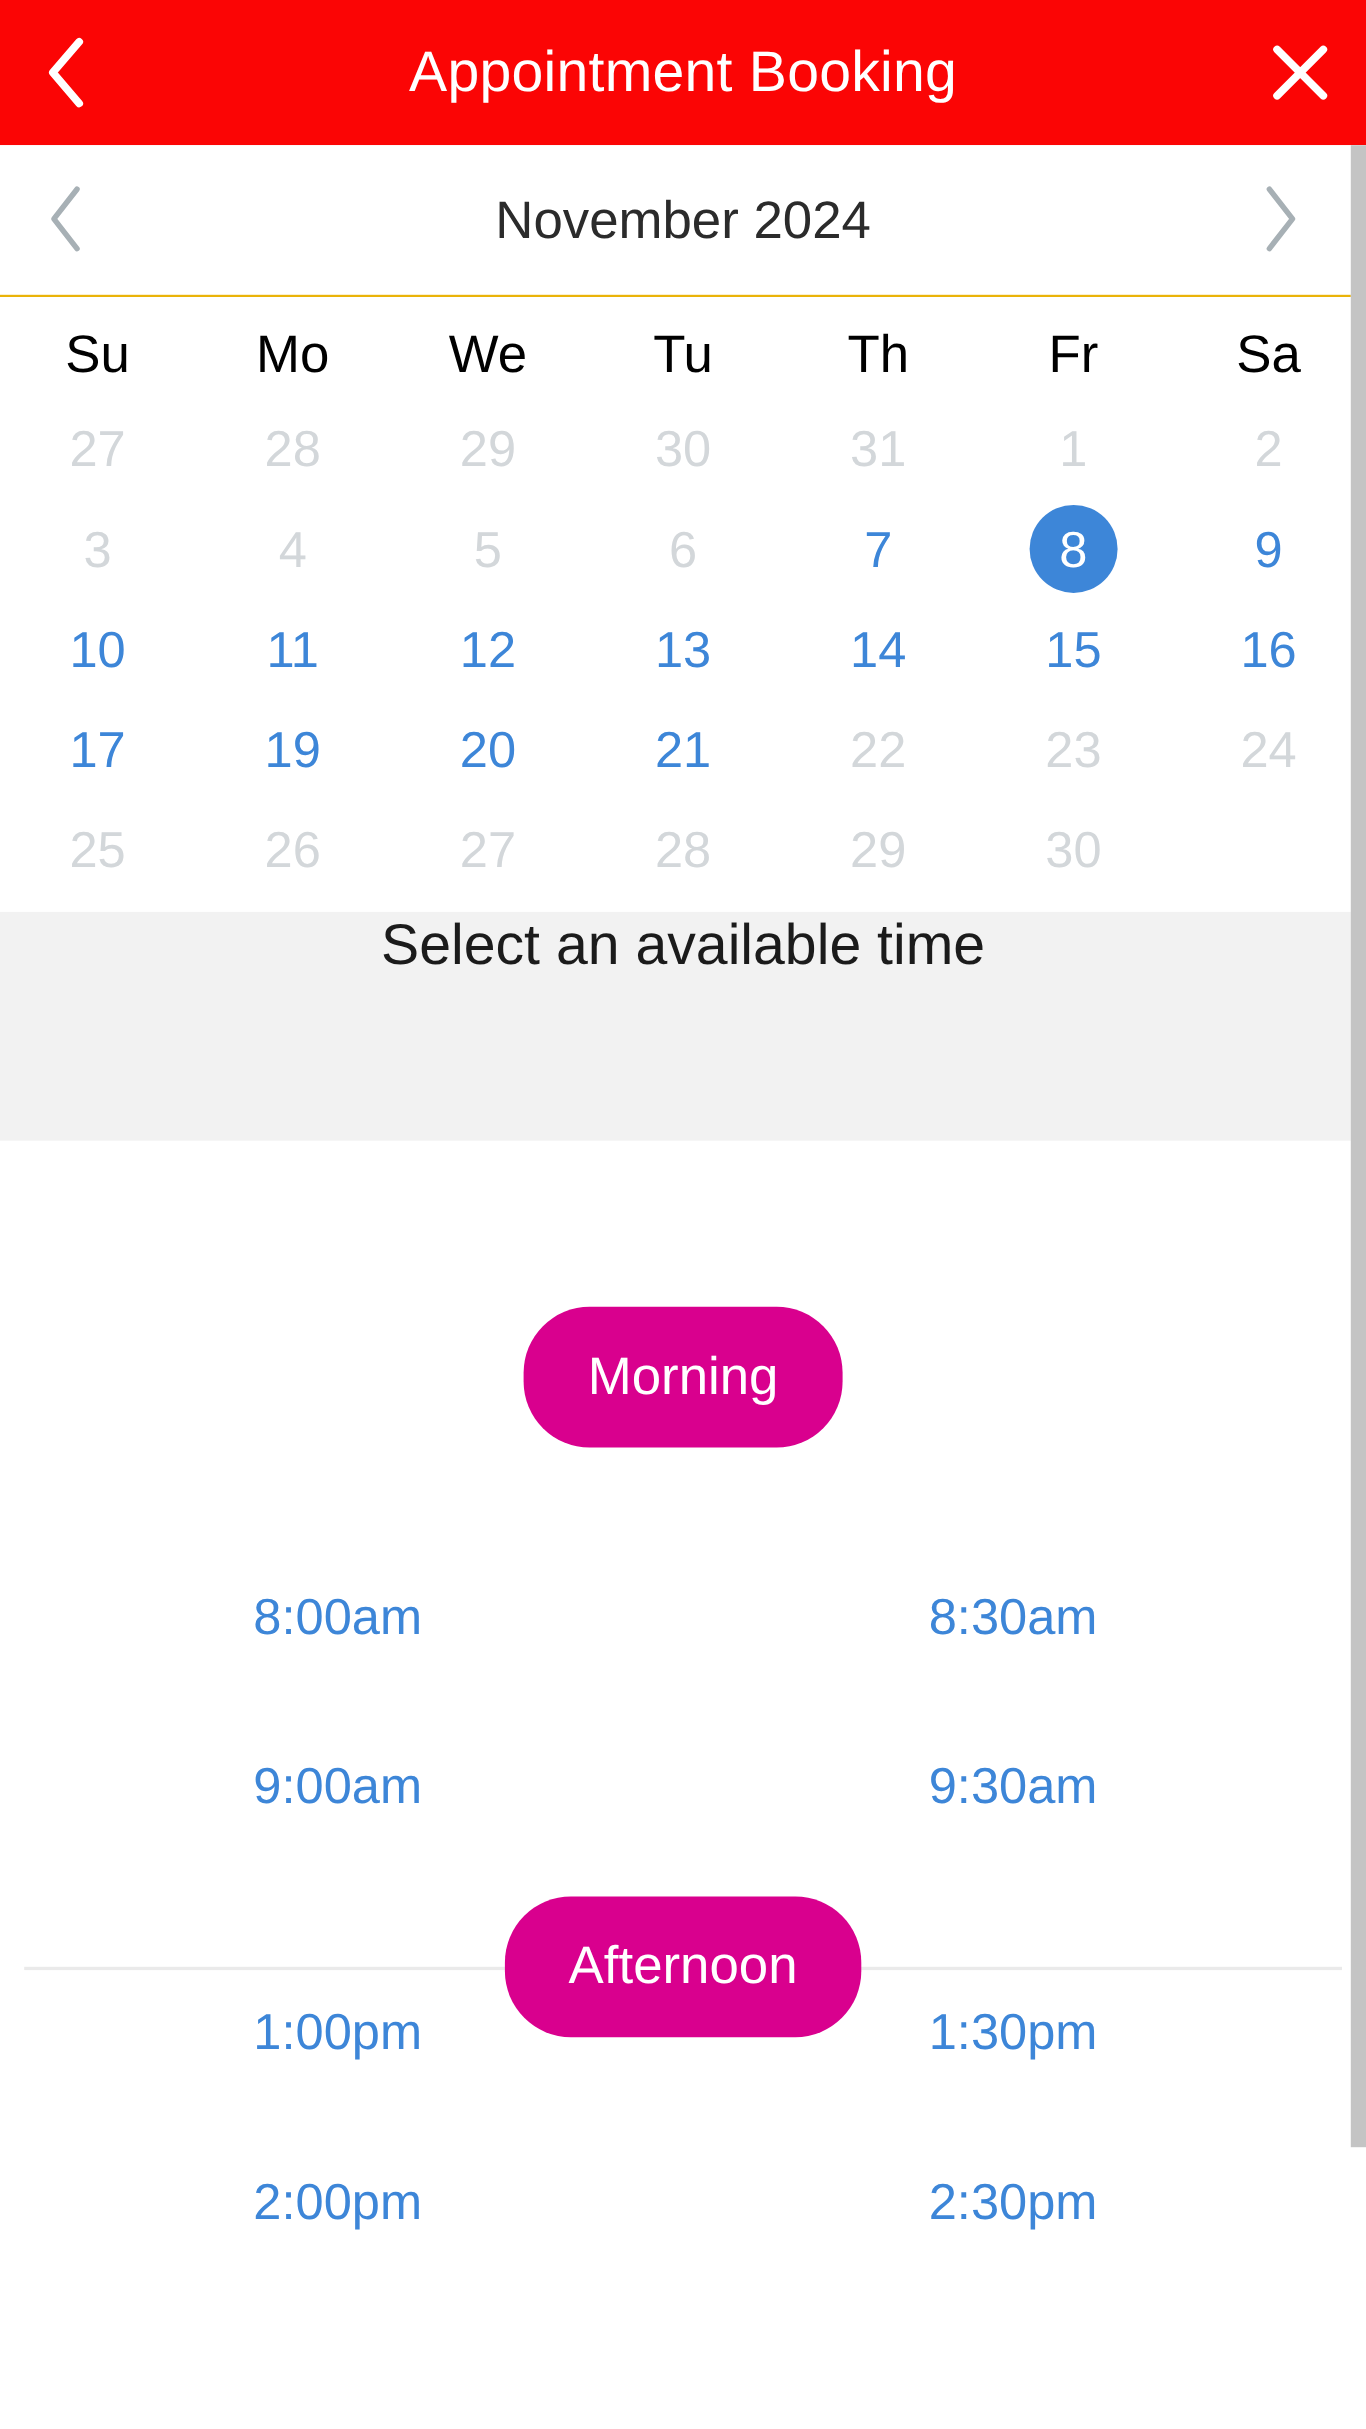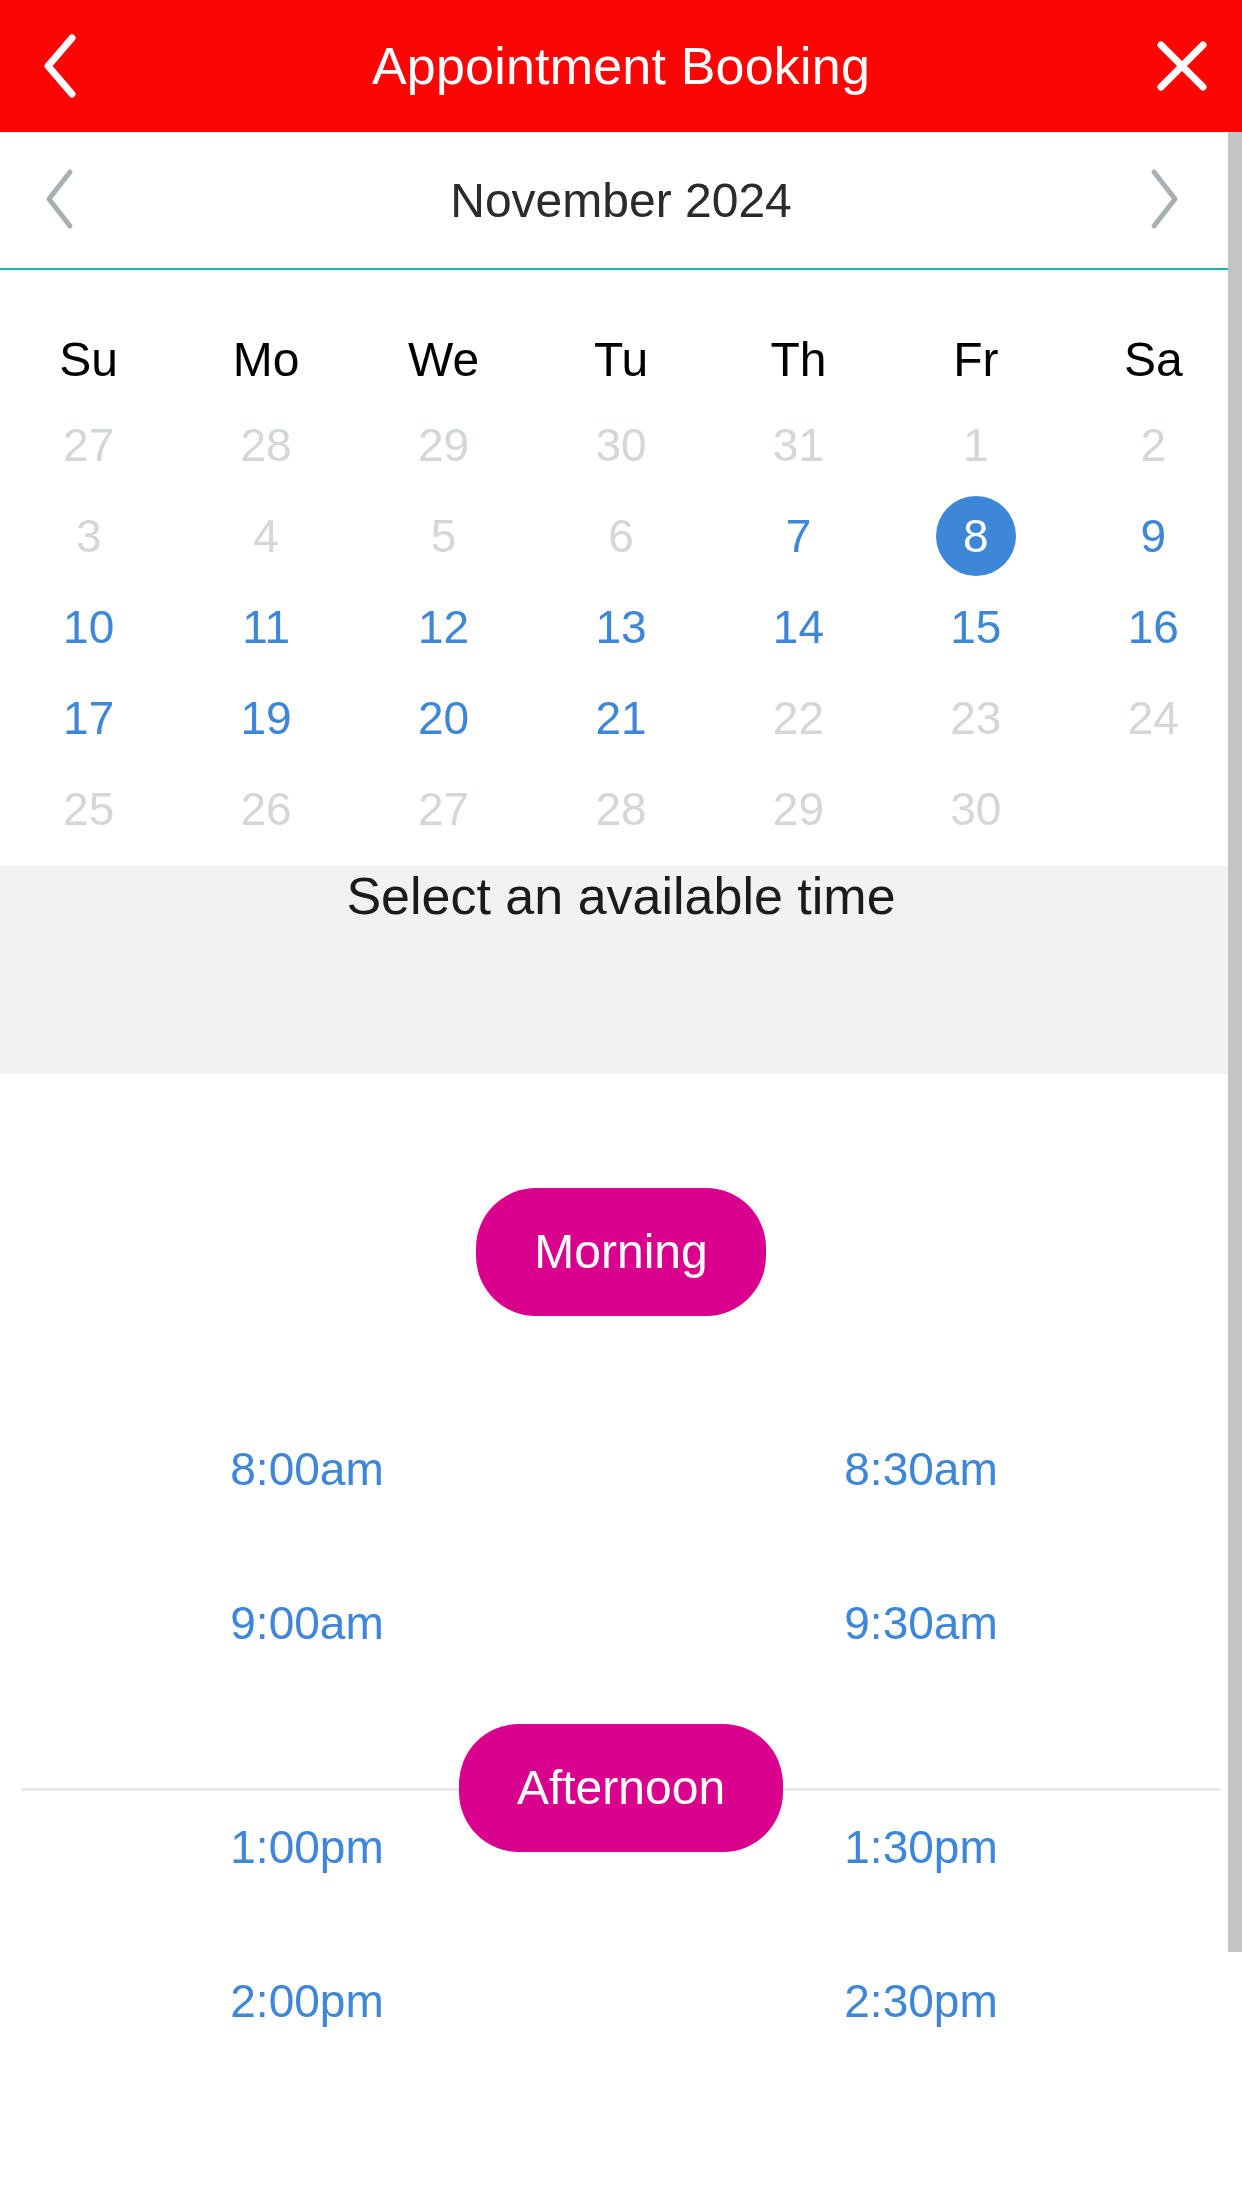--- a/index.html
+++ b/index.html
@@ -52,21 +52,21 @@
   .icon-back svg, .icon-close svg { display: block; }
 
   
   .month-nav {
     position: relative;
     height: 138px;
     background: #ffffff;
     display: flex;
     align-items: center;
     justify-content: center;
-    border-bottom: 2px solid #14b8a6;
+    border-bottom: 2px solid #eab308;
   }
   .month-label {
     font-size: 48px;
     color: #2b2b2b;
     font-weight: 400;
   }
   .month-arrow {
     position: absolute;
     top: 0;
     height: 138px;
@@ -78,21 +78,20 @@
   }
   .month-arrow.prev { left: 0; }
   .month-arrow.next { right: 18px; }
 
   
   .weekday-row {
     display: grid;
     grid-template-columns: repeat(7, 1fr);
     background: #ffffff;
     padding-top: 14px;
-    margin-top: 37px;
   }
   .weekday-cell {
     text-align: center;
     font-size: 48px;
     color: #000000;
     line-height: 78px;
   }
 
   
   .day-grid {

